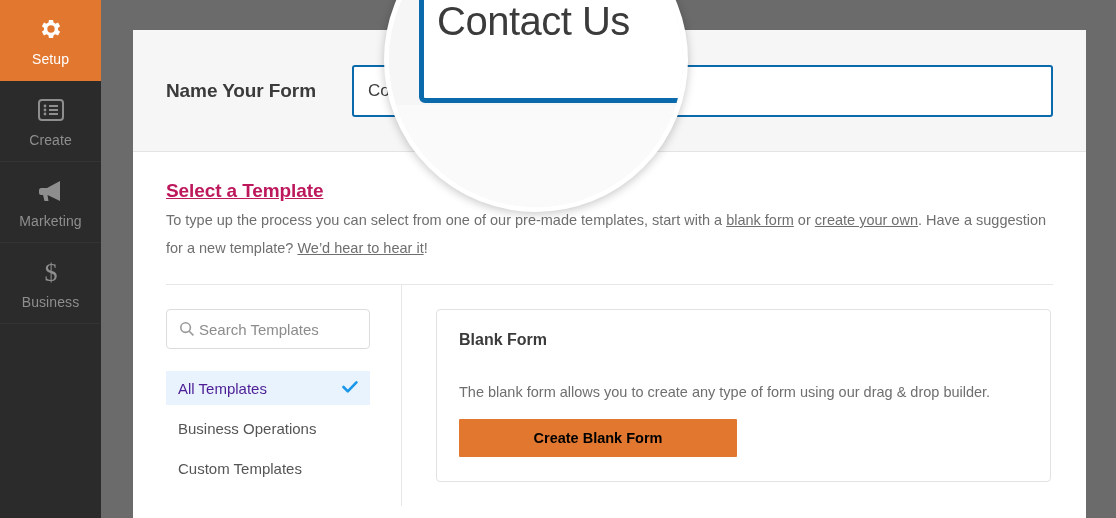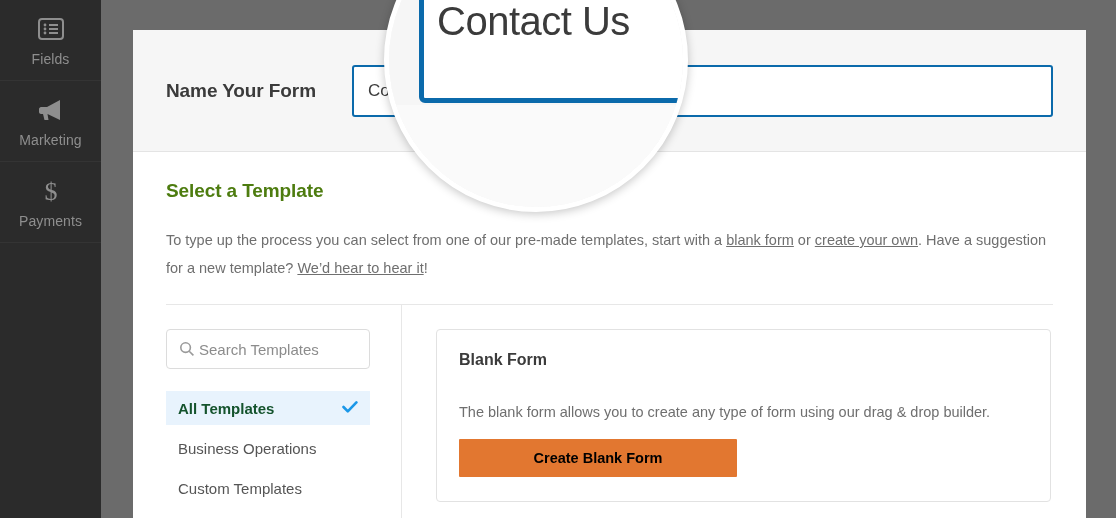--- a/index.html
+++ b/index.html
@@ -62,23 +62,24 @@
     border: 2px solid #0b6aab;
     border-radius: 3px;
     font-size: 17px; color: #3b3b3b;
     padding: 0 14px;
     font-family: "Liberation Sans", sans-serif;
     outline: none;
   }
 
   .panel-body { padding: 28px 33px 0 33px; }
   .section-title {
-    font-size: 19px; font-weight: bold; color: #4d7c0f;
+    font-size: 19px; font-weight: bold; color: #be185d;
     letter-spacing: -0.1px;
-    margin-bottom: 24px;
+    margin-bottom: 4px;
+    text-decoration: underline;
   }
   .section-desc {
     font-size: 14.5px; line-height: 28px; color: #6f6f6f;
     max-width: 890px;
   }
   .section-desc a { color: #6f6f6f; text-decoration: underline; }
 
   .hr {
     margin-top: 22px;
     border-top: 1px solid #e7e7e7;
@@ -117,22 +118,22 @@
     position: relative;
     width: 204px; height: 34px;
     display: flex; align-items: center;
     padding: 0 12px;
     font-size: 15px; color: #555;
     cursor: pointer;
     margin-bottom: 6px;
   }
   .cat-item.active {
     background: #e8f3fd;
-    color: #14532d;
-    font-weight: bold;
+    color: #4c1d95;
+    font-weight: normal;
   }
   .cat-check { position: absolute; right: 12px; top: 9px; }
 
   .col-right { flex: 1; padding: 24px 0 0 34px; }
   .tpl-card {
     border: 1px solid #e2e2e2;
     border-radius: 4px;
     background: #fff;
     padding: 21px 22px 24px 22px;
     width: 615px;
@@ -200,53 +201,61 @@
     white-space: nowrap;
   }
 </style>
 </head>
 <body>
 
 <div id="root">
 
   <nav class="sidebar">
 
+    <div class="side-item active">
+      <span class="side-icon">
+        <svg width="26" height="26" viewBox="0 0 24 24" fill="#ffffff">
+          <path d="M19.4 13a7.6 7.6 0 0 0 0-2l2-1.6-1.9-3.3-2.4 1a7.6 7.6 0 0 0-1.8-1l-.4-2.5h-3.8l-.4 2.5c-.6.2-1.2.6-1.8 1l-2.4-1-1.9 3.3L6.6 11a7.6 7.6 0 0 0 0 2l-2 1.6 1.9 3.3 2.4-1c.6.4 1.2.8 1.8 1l.4 2.5h3.8l.4-2.5c.6-.2 1.2-.6 1.8-1l2.4 1 1.9-3.3-2-1.6zM13 15.4A3.4 3.4 0 1 1 16.4 12 3.4 3.4 0 0 1 13 15.4z" transform="translate(-1,0)"></path>
+        </svg>
+      </span>
+      <span class="side-label">Setup</span>
+    </div>
 
     <div class="side-item">
       <span class="side-icon">
         <svg width="26" height="22" viewBox="0 0 26 22" fill="none" stroke="#8e8e8e" stroke-width="2">
           <rect x="1" y="1" width="24" height="20" rx="3"></rect>
           <circle cx="7" cy="7" r="1.4" fill="#8e8e8e" stroke="none"></circle>
           <circle cx="7" cy="11" r="1.4" fill="#8e8e8e" stroke="none"></circle>
           <circle cx="7" cy="15" r="1.4" fill="#8e8e8e" stroke="none"></circle>
           <line x1="11" y1="7" x2="20" y2="7"></line>
           <line x1="11" y1="11" x2="20" y2="11"></line>
           <line x1="11" y1="15" x2="20" y2="15"></line>
         </svg>
       </span>
-      <span class="side-label">Fields</span>
+      <span class="side-label">Create</span>
     </div>
 
 
     <div class="side-item">
       <span class="side-icon">
         <svg width="28" height="24" viewBox="0 0 28 24" fill="#8e8e8e">
           <path d="M23 2 L10 9 L4 9 C3 9 2 10 2 11 L2 14 C2 15 3 16 4 16 L6 16 L7.5 22 L11.5 22 L10.5 16 L23 22 Z"></path>
         </svg>
       </span>
       <span class="side-label">Marketing</span>
     </div>
 
     <div class="side-item">
       <span class="side-icon">
         <svg width="26" height="28" viewBox="0 0 26 28">
           <text x="13" y="23" text-anchor="middle" font-family="Liberation Serif, serif" font-size="26" fill="#8e8e8e">$</text>
         </svg>
       </span>
-      <span class="side-label">Payments</span>
+      <span class="side-label">Business</span>
     </div>
 
     <div class="side-filler"></div>
   </nav>
 
   <section class="panel">
 
     <div class="panel-header">
       <div class="name-label">Name Your Form</div>
       <input class="name-input" type="text" value="Contact Us" style="">

